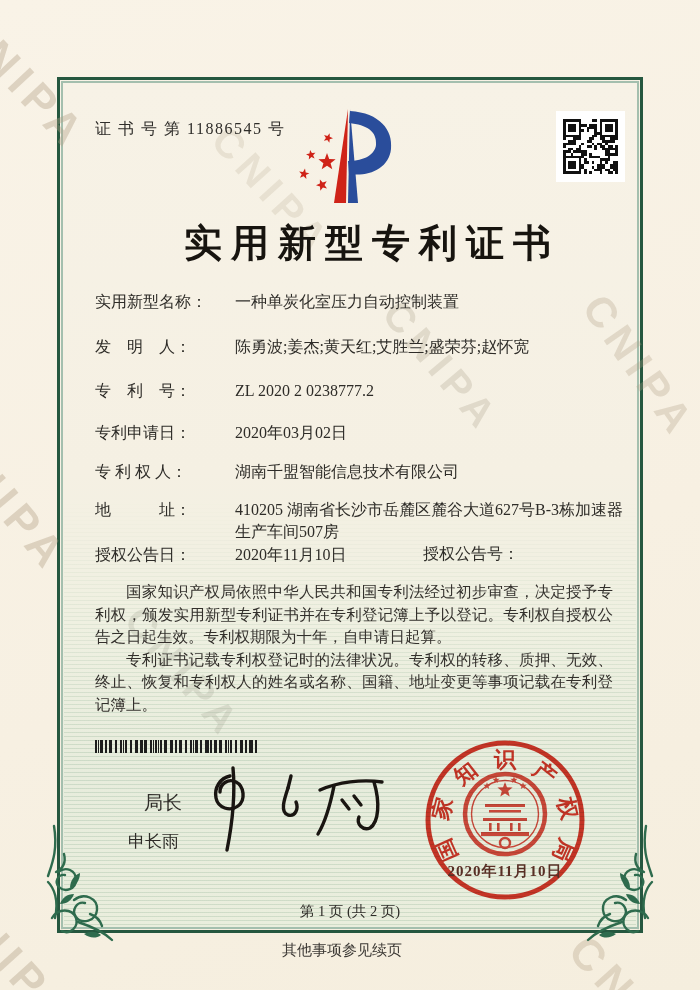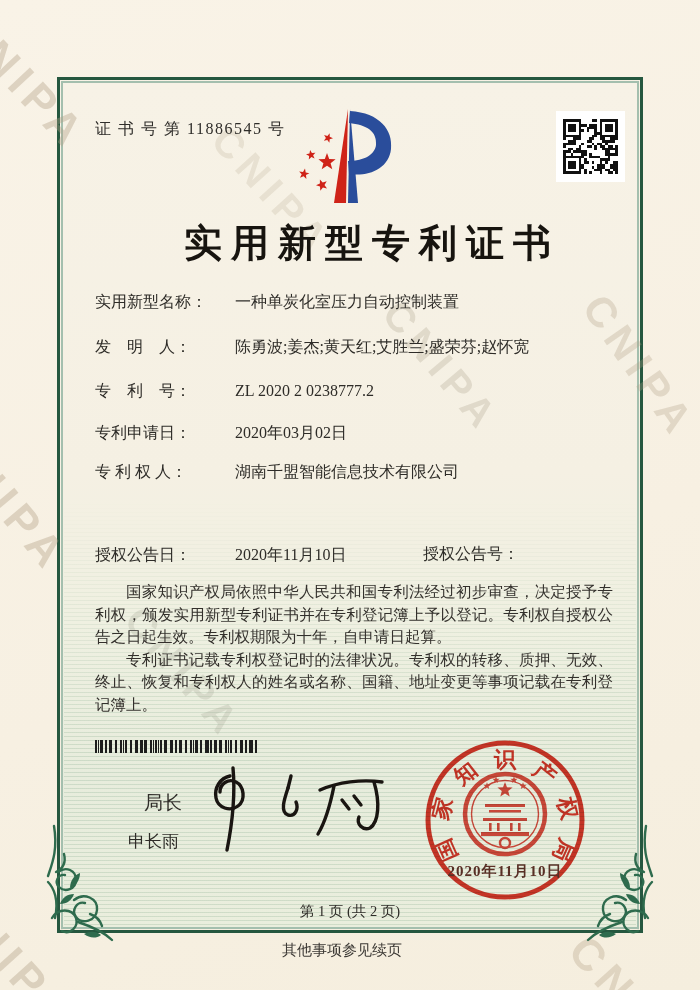--- a/index.html
+++ b/index.html
@@ -594,20 +594,24 @@
     <span class="val">ZL 2020 2 0238777.2</span>
   </div>
   <div class="row" style="top:422px;">
     <span class="lab">专利申请日：</span>
     <span class="val">2020年03月02日</span>
   </div>
   <div class="row" style="top:461px;">
     <span class="lab">专 利 权 人：</span>
     <span class="val">湖南千盟智能信息技术有限公司</span>
   </div>
+  <div class="row" style="top:499px;">
+    <span class="lab">地　　　址：</span>
+    <span class="val">410205 湖南省长沙市岳麓区麓谷大道627号B-3栋加速器生产车间507房</span>
+  </div>
   <div class="row grant" style="top:544px;">
     <span class="lab">授权公告日：</span>
     <span class="val1">2020年11月10日</span>
     <span class="lab2">授权公告号：</span>
   </div>
 
   <div class="paras">
     <p>国家知识产权局依照中华人民共和国专利法经过初步审查，决定授予专利权，颁发实用新型专利证书并在专利登记簿上予以登记。专利权自授权公告之日起生效。专利权期限为十年，自申请日起算。</p>
     <p>专利证书记载专利权登记时的法律状况。专利权的转移、质押、无效、终止、恢复和专利权人的姓名或名称、国籍、地址变更等事项记载在专利登记簿上。</p>
   </div>

